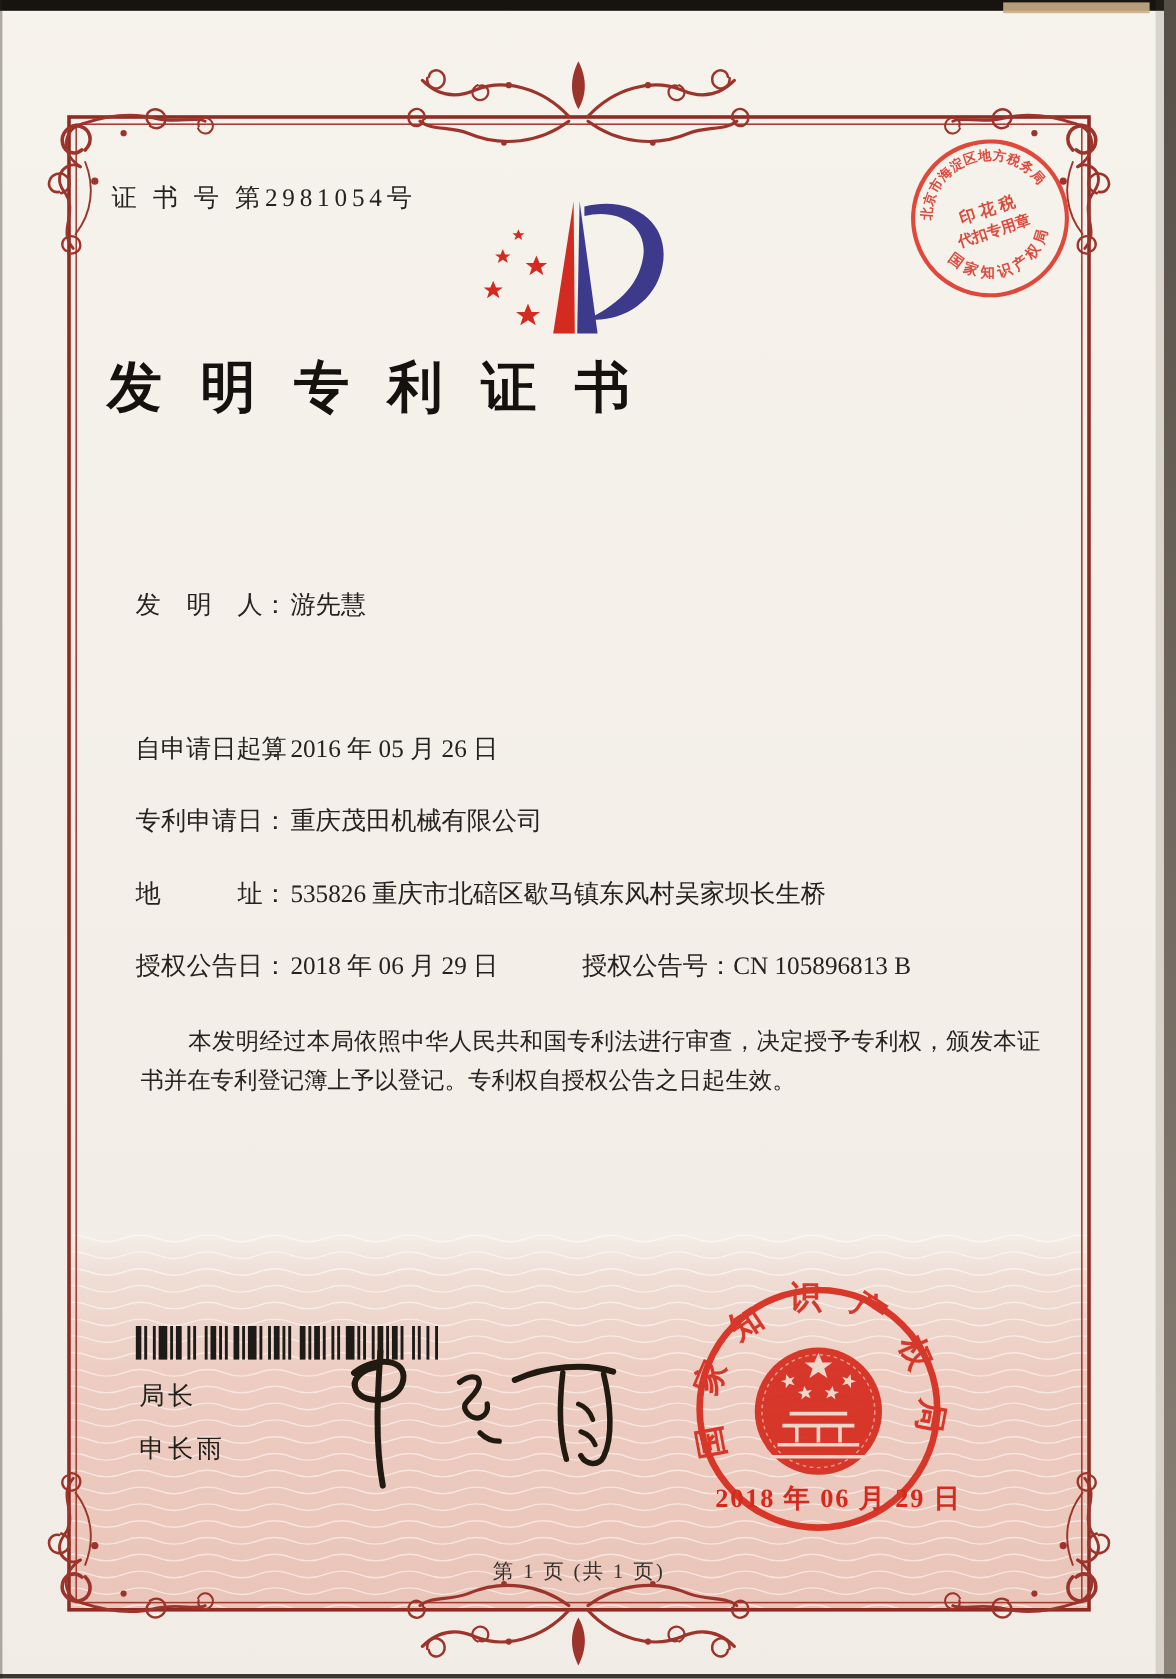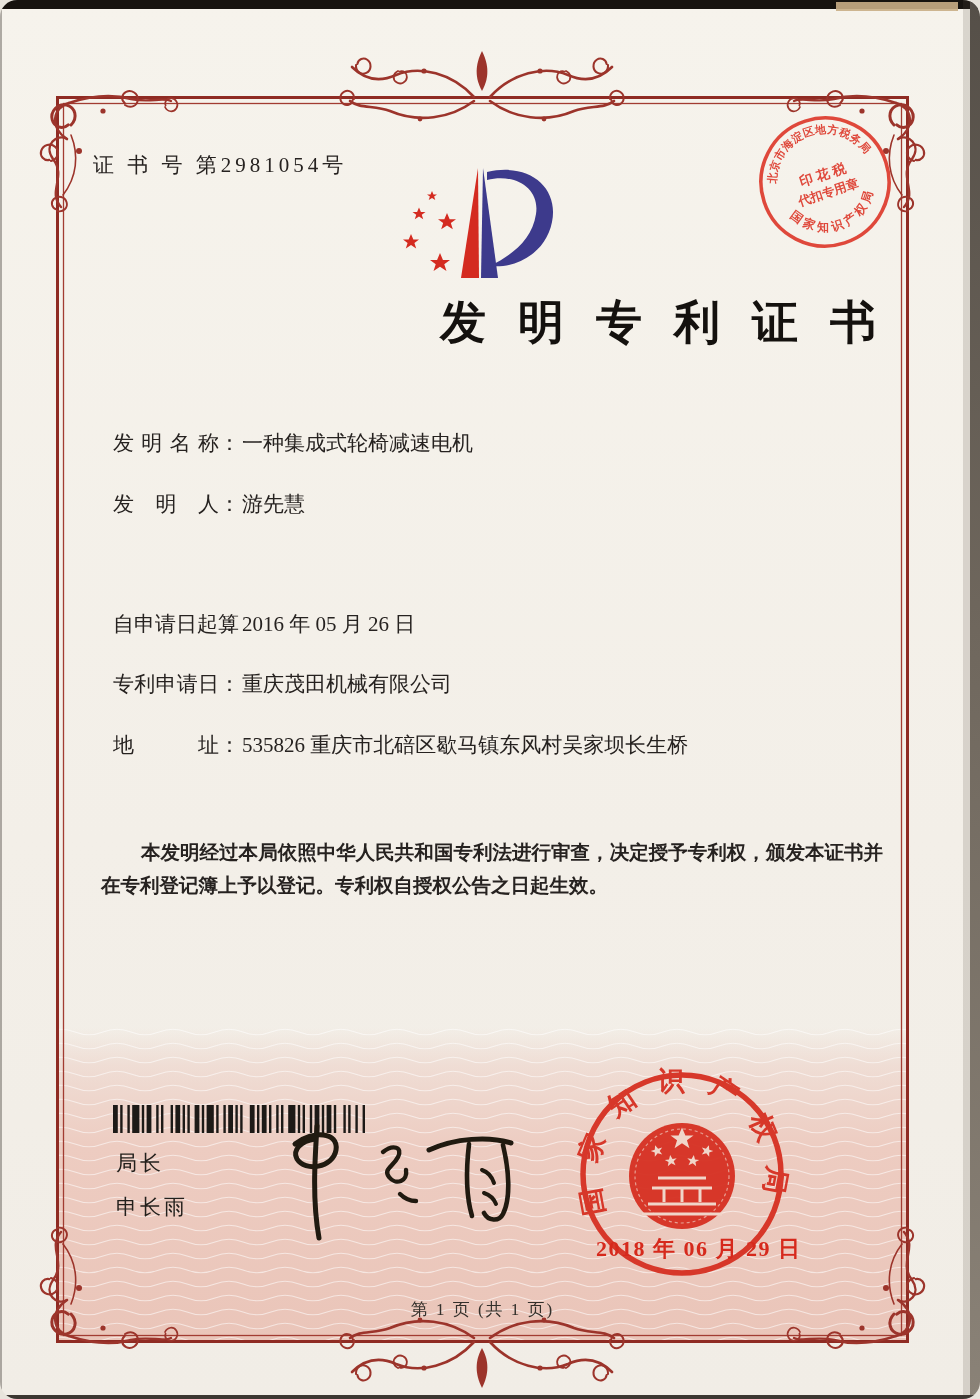--- a/index.html
+++ b/index.html
@@ -1,46 +1,46 @@
 <!DOCTYPE html>
 <html><head>
 <meta charset="utf-8">
 <style>
   html,body{margin:0;padding:0;background:#e8e4dc;}
   .page{position:relative;width:980px;height:1399px;overflow:hidden;
         background:linear-gradient(180deg,#f6f3ec 0%,#f3efe8 60%,#f1ede6 100%);
-        font-family:"Liberation Serif","DejaVu Serif",serif;color:#262220;border-radius:17px;}
+        font-family:"Liberation Serif","DejaVu Serif",serif;color:#262220;}
   .abs{position:absolute;}
   
   .scan-top{left:0;top:0;width:980px;height:9px;background:#17130f;z-index:9;}
   .scan-top-right{left:836px;top:2px;width:122px;height:9px;background:#c9ae86;z-index:10;opacity:.9;}
   .scan-right{right:0;top:0;width:10px;height:1399px;z-index:9;
               background:linear-gradient(180deg,#554f48,#6f675d 45%,#8a8277);}
   .scan-right-soft{right:10px;top:0;width:7px;height:1399px;z-index:9;background:rgba(90,80,68,.18);}
   .scan-bottom{left:0;bottom:0;width:980px;height:4px;background:#3c3731;z-index:9;}
   .scan-left{left:0;top:0;width:2px;height:1399px;background:rgba(40,34,28,.35);z-index:9;}
   
   .pink-panel{left:59px;top:1028px;width:847px;height:313px;z-index:1;overflow:hidden;
     background:linear-gradient(180deg,rgba(236,204,194,0) 0%,rgba(236,204,194,.5) 12%,
                #edccc1 38%,#eac5b9 100%);}
   
   .frame-svg{left:0;top:0;z-index:2;}
   .cert-no{left:93px;top:151px;font-size:21px;letter-spacing:4px;z-index:3;}
   .logo-svg{left:395px;top:150px;z-index:3;}
   .stamp-svg{left:741px;top:98px;z-index:4;}
-  .title{left:57px;top:292px;width:851px;text-align:right;font-size:46px;font-weight:bold;
+  .title{left:57px;top:292px;width:851px;text-align:left;font-size:46px;font-weight:bold;
          letter-spacing:32px;padding-left:32px;box-sizing:border-box;color:#14110e;z-index:3;}
   .frow{position:absolute;left:113px;font-size:21px;z-index:3;white-space:nowrap;}
   .flabel{display:inline-block;width:106px;text-align:justify;text-align-last:justify;}
   .fcolon{display:inline-block;}
   .fvalue{margin-left:2px;}
   .grant-no{position:absolute;left:372px;top:0;white-space:nowrap;}
   .paragraphs{left:101px;top:836px;width:782px;font-size:19.5px;line-height:33px;
               text-align:justify;z-index:3;}
-  .paragraphs p{margin:0;text-indent:2.05em;font-weight:bold;}
+  .paragraphs p{margin:16px;text-indent:2.05em;}
   .barcode-svg{left:113px;top:1104px;z-index:3;}
   .officer{left:116px;font-size:21px;font-family:Liberation Mono, monospace;
            letter-spacing:3px;z-index:3;color:#23201c;}
   .o1{top:1149px;} .o2{top:1193px;}
   .sign-svg{left:255px;top:1108px;z-index:4;}
   .seal-svg{left:570px;top:1062px;z-index:4;opacity:.95;}
   .seal-date{left:596px;top:1234px;font-size:22px;font-weight:600;letter-spacing:1.5px;
              color:#d6291c;z-index:5;white-space:nowrap;}
   .footer{left:57px;top:1298px;width:851px;text-align:center;font-size:17px;
           letter-spacing:2px;z-index:3;color:#33302b;}
@@ -149,34 +149,37 @@
       <text font-size="12" font-weight="bold" letter-spacing="3.5">
         <textPath href="#stBot" startOffset="50%" text-anchor="middle">国家知识产权局</textPath>
       </text>
       <text x="84" y="81" font-size="13.5" font-weight="bold" text-anchor="middle">印 花 税</text>
       <text x="84" y="99" font-size="12.5" font-weight="bold" text-anchor="middle">代扣专用章</text>
     </g>
   </svg>
 
   <div class="abs title">发明专利证书</div>
 
-  <div class="frow" style="top:429px">
-    <span class="flabel">发明名称</span><span class="fcolon">：</span><span class="fvalue">一种集成式轮椅减速电机</span>
-  </div>
   <div class="frow" style="top:490px">
     <span class="flabel">发明人</span><span class="fcolon">：</span><span class="fvalue">游先慧</span>
   </div>
   <div class="frow" style="top:610px">
     <span class="flabel">自申请日起算</span><span class="fcolon">：</span><span class="fvalue">2016 年 05 月 26 日</span>
   </div>
   <div class="frow" style="top:670px">
     <span class="flabel">专利申请日</span><span class="fcolon">：</span><span class="fvalue">重庆茂田机械有限公司</span>
   </div>
   <div class="frow" style="top:731px">
     <span class="flabel">地址</span><span class="fcolon">：</span><span class="fvalue">535826 重庆市北碚区歇马镇东风村吴家坝长生桥</span>
+  </div>
+  <div class="frow" style="top:791px">
+    <span class="flabel">授权公告日</span><span class="fcolon">：</span><span class="fvalue">2018 年 06 月 29 日</span>
+    <span class="grant-no">
+      <span>授权公告号</span><span>：</span><span>CN 105896813 B</span>
+    </span>
   </div>
 
   <div class="abs paragraphs">
     <p>本发明经过本局依照中华人民共和国专利法进行审查，决定授予专利权，颁发本证书并在专利登记簿上予以登记。专利权自授权公告之日起生效。</p>
   </div>
 
   <svg id="barcode" class="abs barcode-svg" width="252" height="30" viewBox="0 0 252 30">
       <rect x="0.00" y="1" width="4.80" height="28" fill="#1d1a17"></rect>
       <rect x="7.20" y="1" width="2.40" height="28" fill="#1d1a17"></rect>
       <rect x="14.40" y="1" width="2.40" height="28" fill="#1d1a17"></rect>

